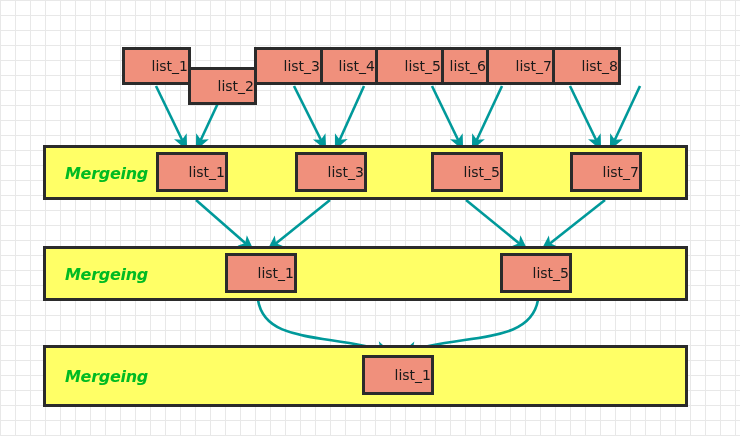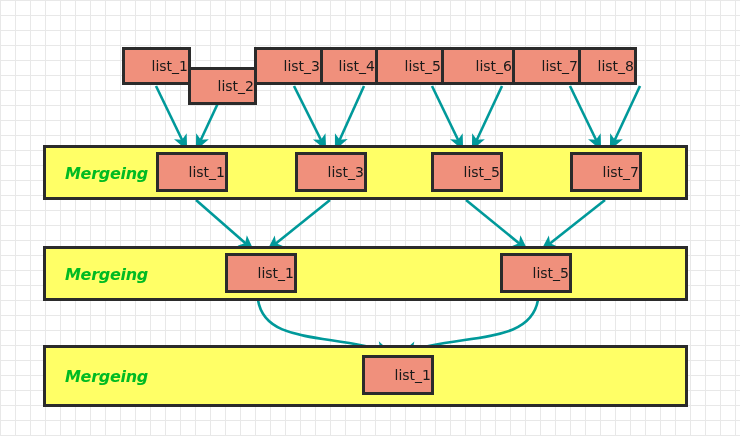--- a/index.html
+++ b/index.html
@@ -130,27 +130,27 @@
       </div>
     <div class="list-box top-box" style="width:69px;">
         <span>list_3</span>
       </div>
     <div class="list-box top-box" style="width:58px;">
         <span>list_4</span>
       </div>
     <div class="list-box top-box" style="width:69px;">
         <span>list_5</span>
       </div>
-    <div class="list-box top-box" style="width:74px;">
+    <div class="list-box top-box" style="width:48px;">
         <span>list_6</span>
       </div>
     <div class="list-box top-box" style="width:69px;">
         <span>list_7</span>
       </div>
-    <div class="list-box top-box" style="width:59px;">
+    <div class="list-box top-box" style="width:69px;">
         <span>list_8</span>
       </div>
   </div>
 
   <div class="merge-band" style="left:43px; top:145px; width:645px; height:55px;"></div>
   <div class="merge-label" style="left:65px; top:164px;">Mergeing</div>
 
   <div class="list-box" style="left:156px; top:152px; width:72px; height:40px;">
     <span>list_1</span>
   </div>

